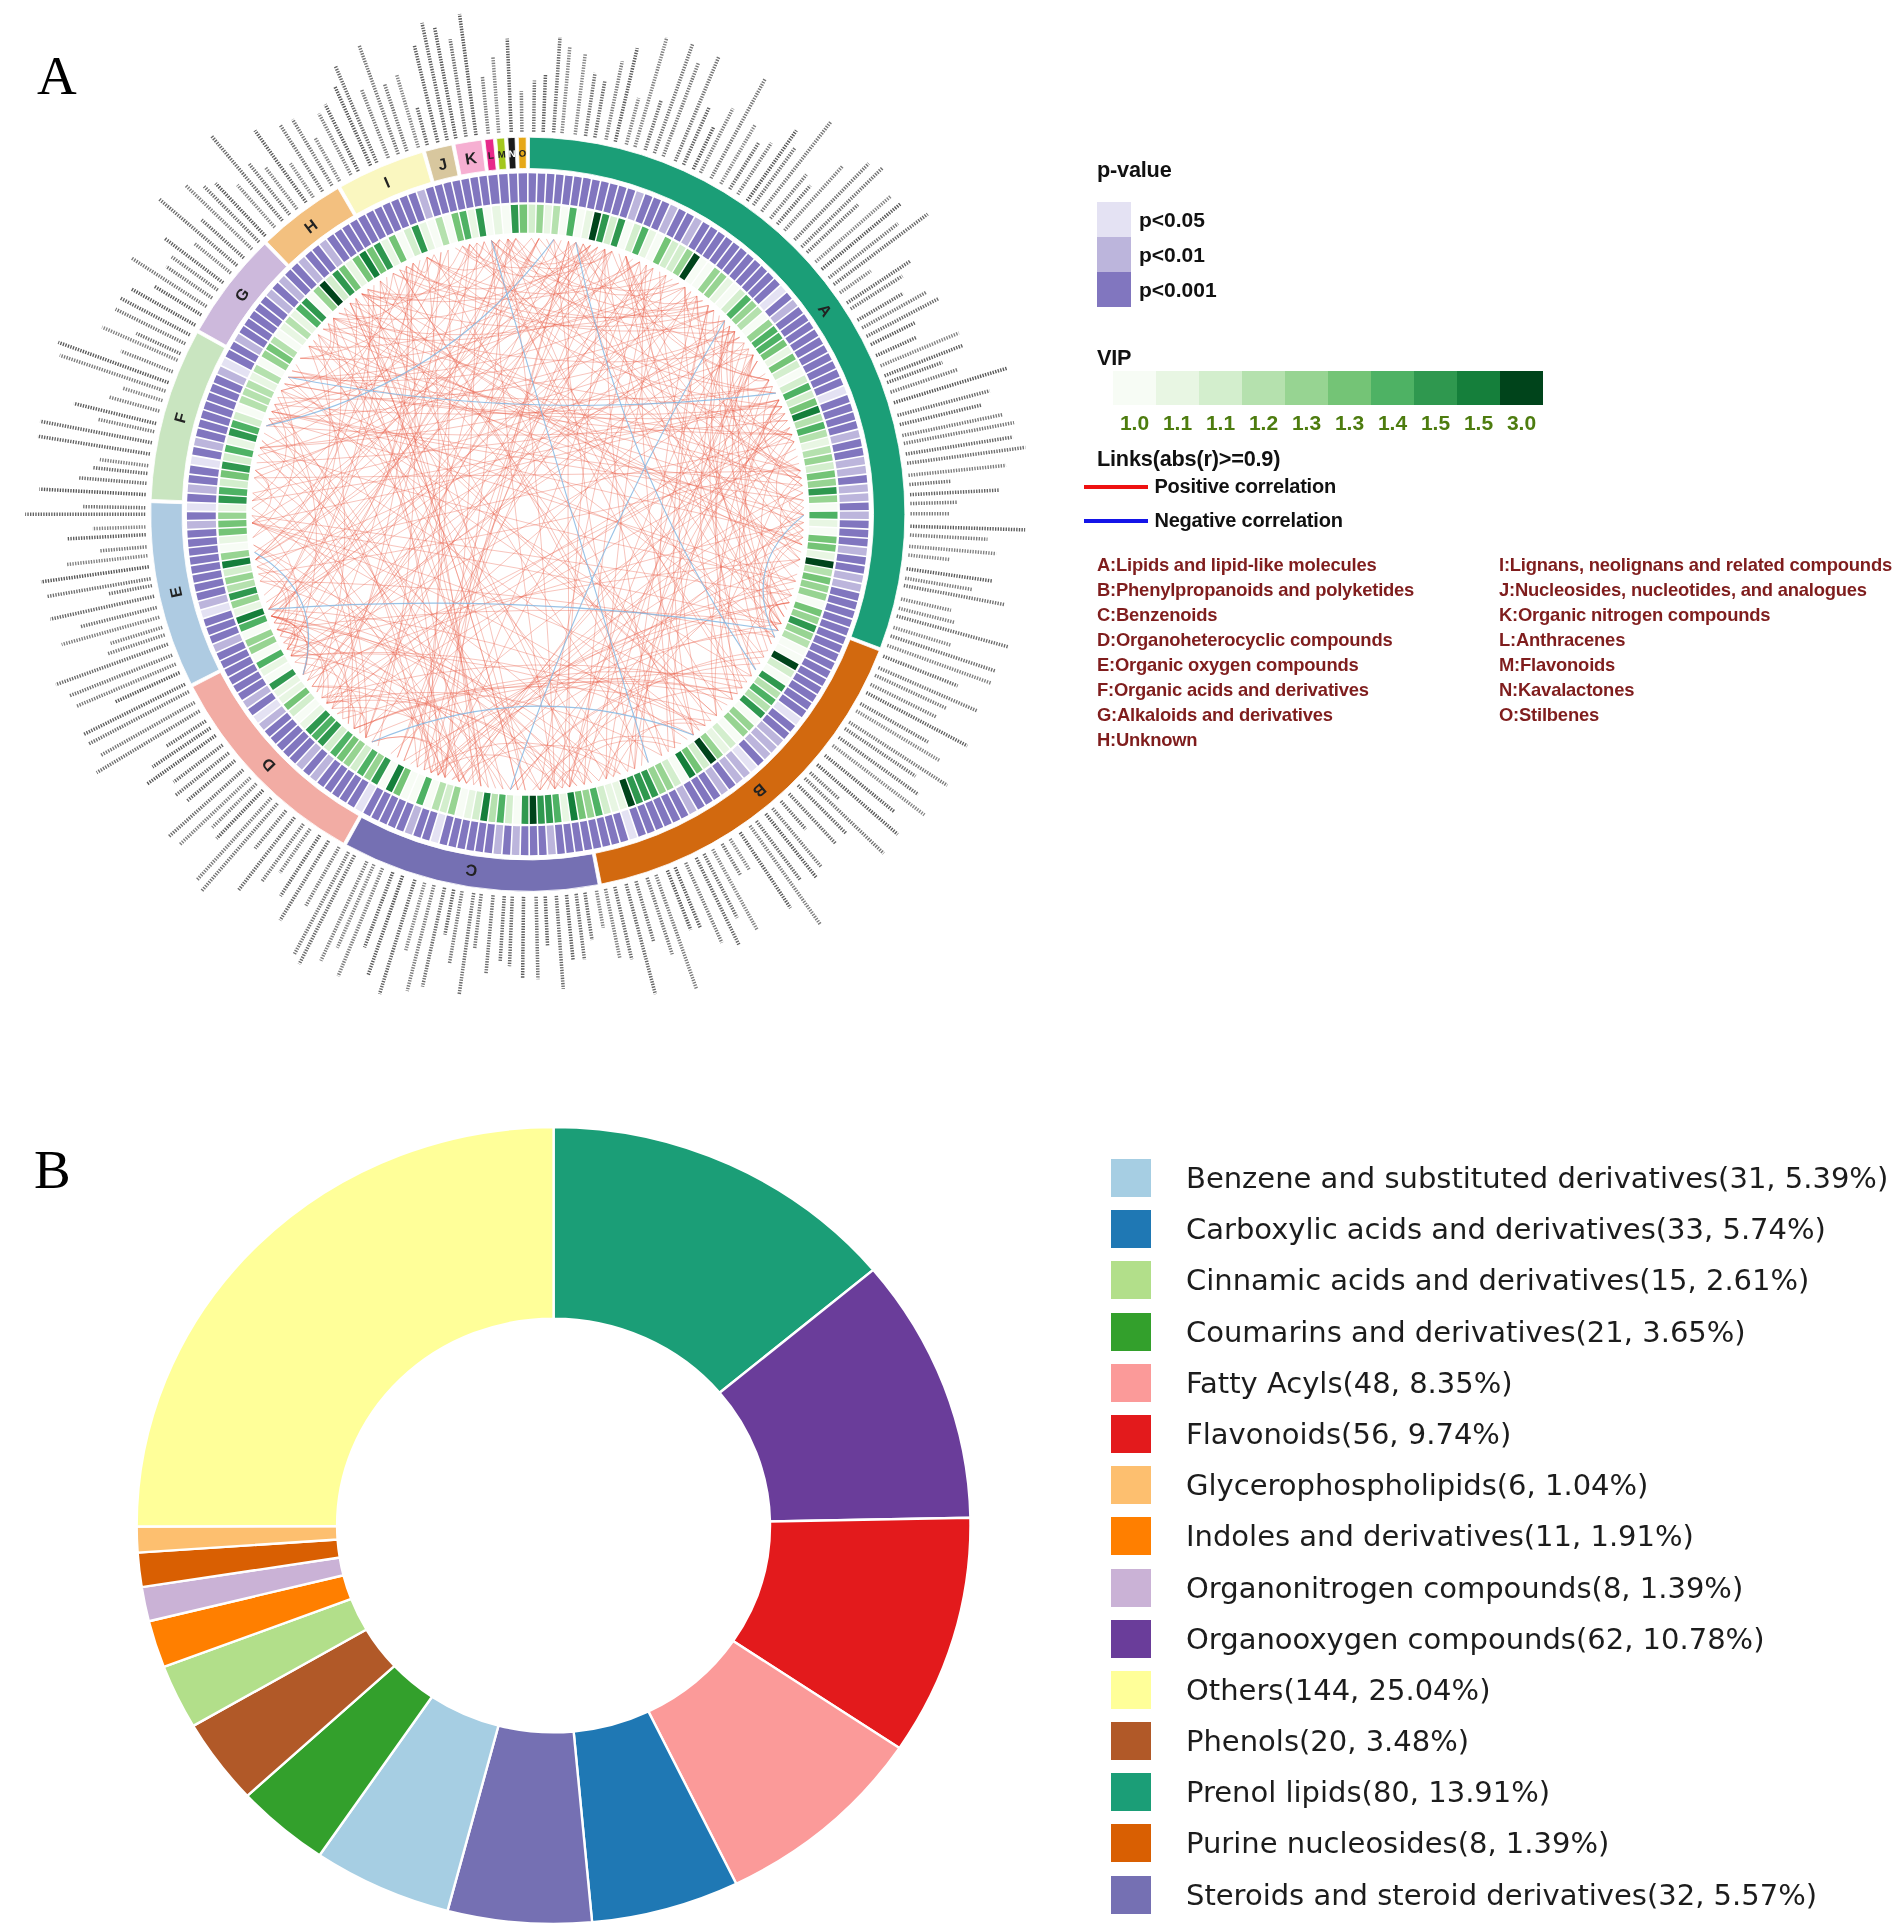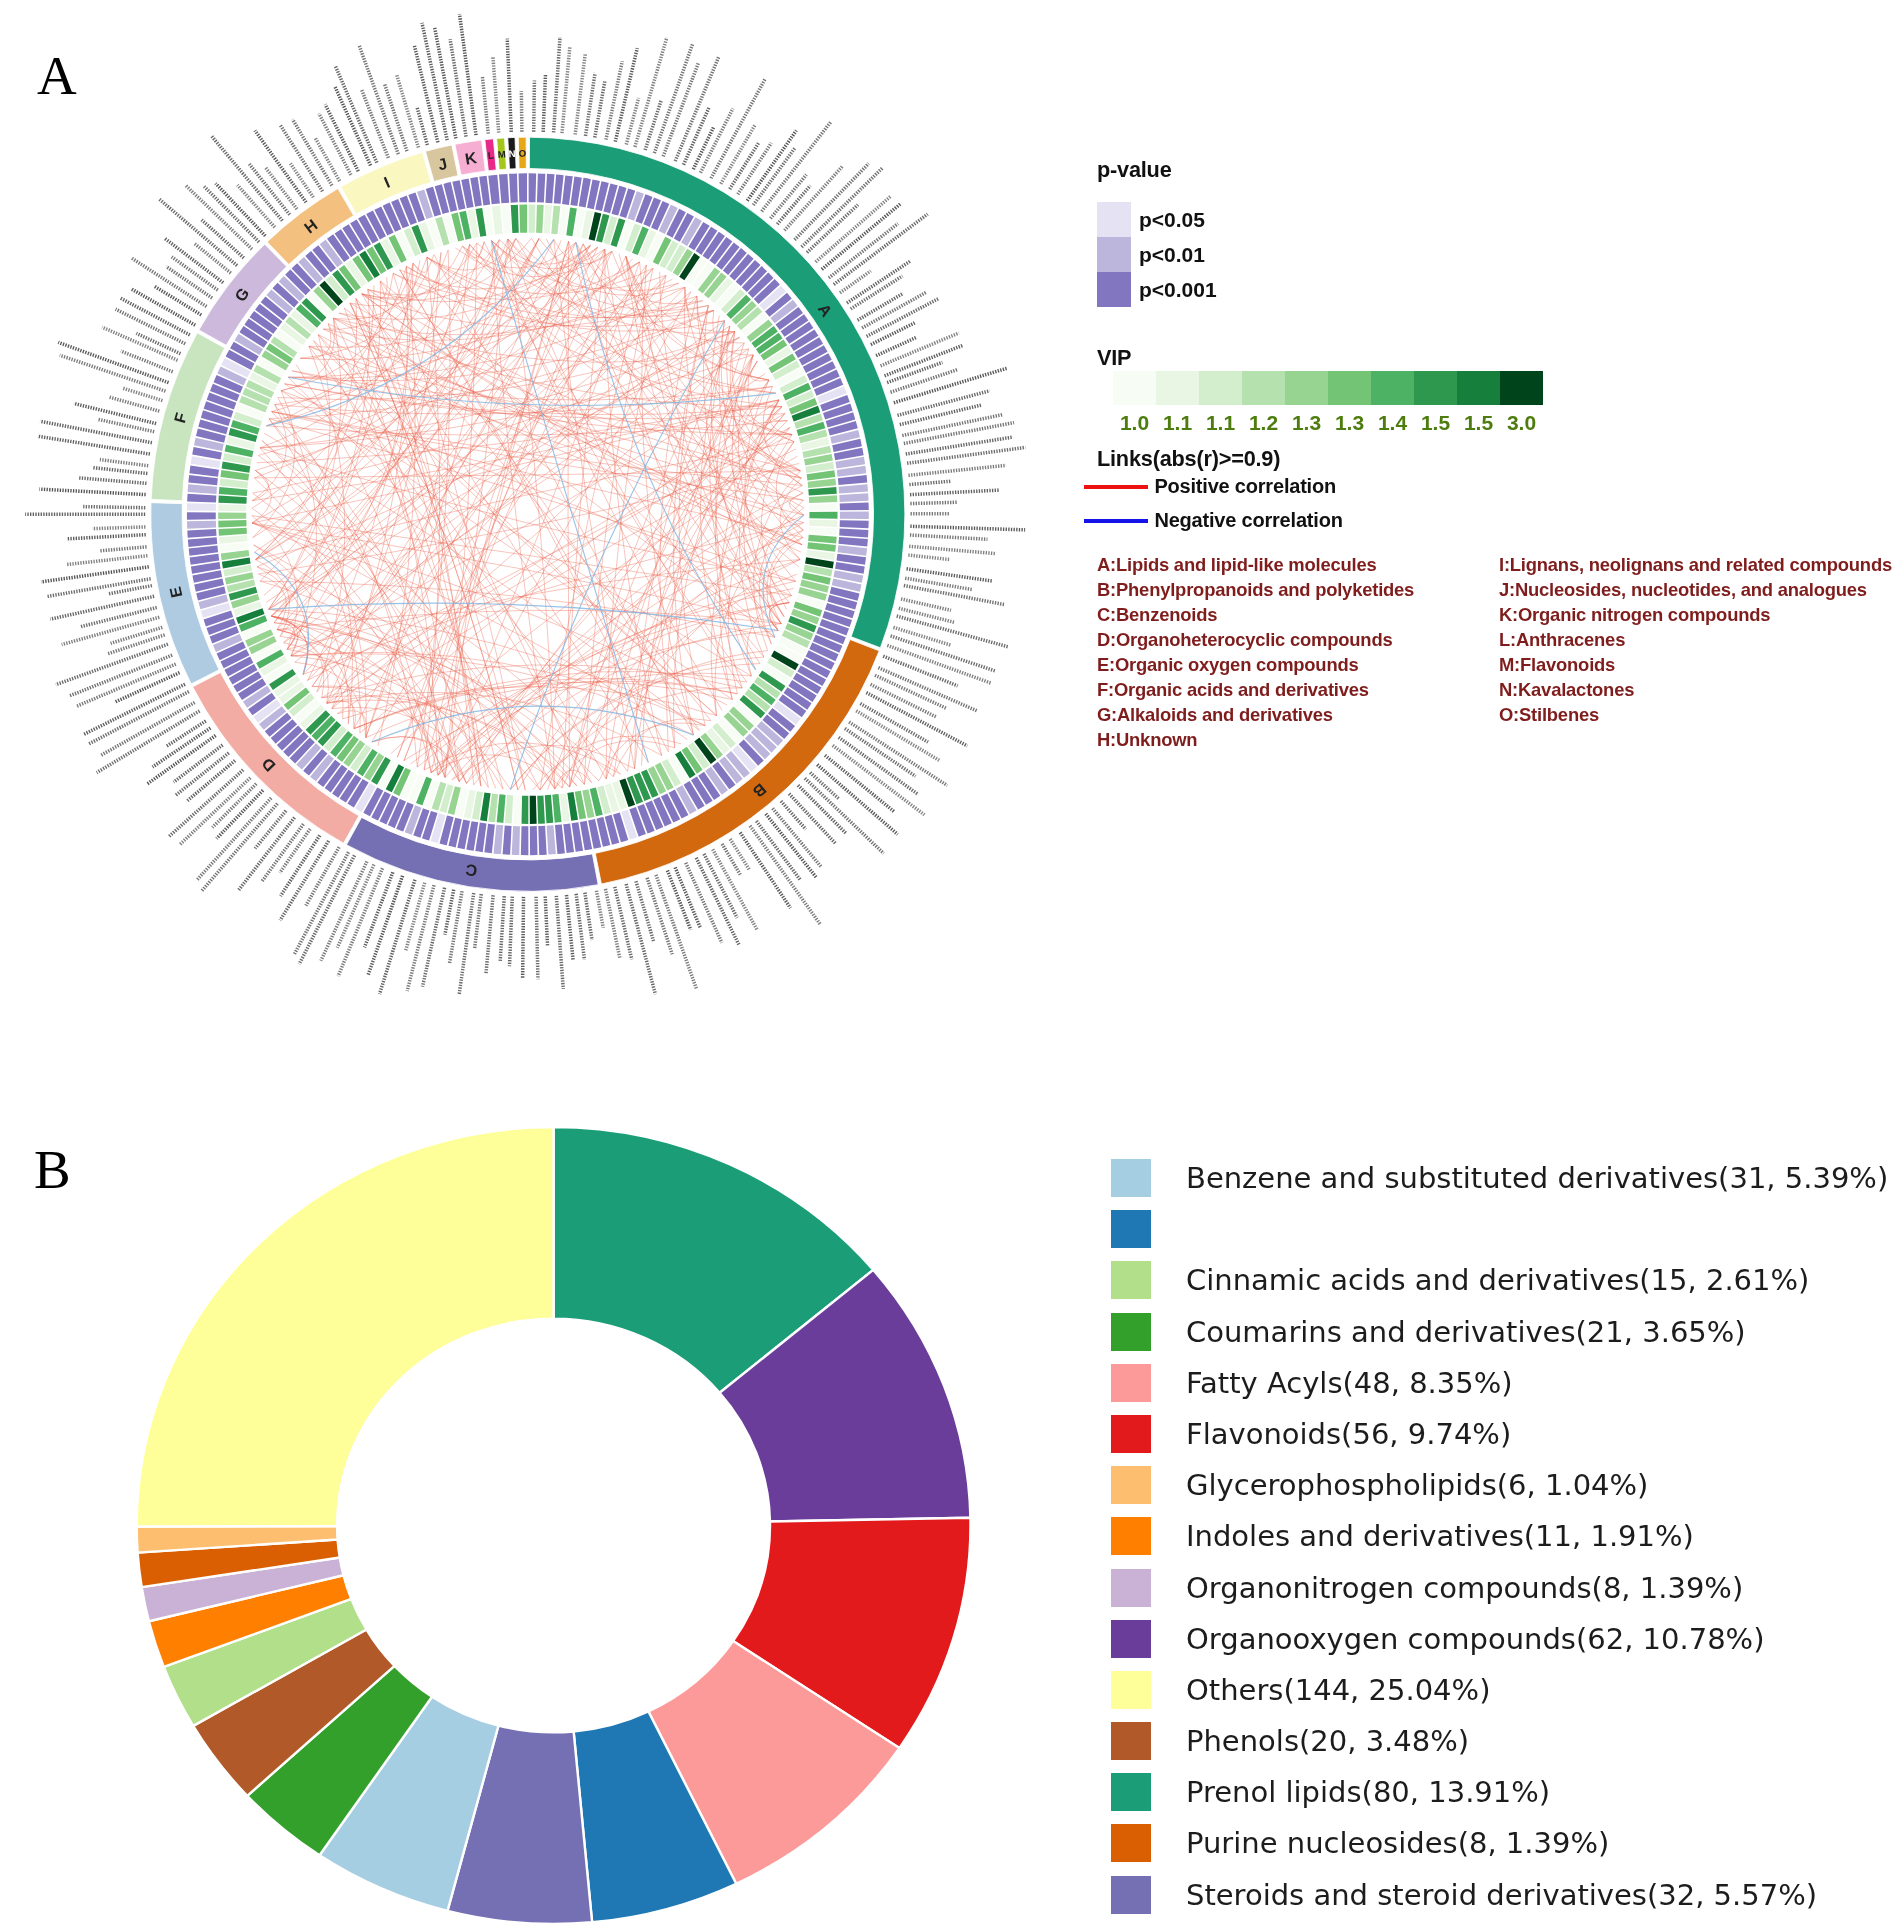--- a/index.html
+++ b/index.html
@@ -1259,20 +1259,21 @@
     <path d="M170 523.3A520 497 0 0 1 690 25L690 264A270 258 0 0 0 420 522.7Z" fill="#FFFF99" stroke="#ffffff" stroke-width="3" stroke-linejoin="round"></path>
   </svg>
 
 <div id="legend-b">
     <div class="lgB-row">
       <div class="lgB-swatch" style="background: rgb(166, 206, 227);"></div>
       <div class="lgB-label">Benzene and substituted derivatives(31, 5.39%)</div>
     </div>
     <div class="lgB-row">
       <div class="lgB-swatch" style="background: rgb(31, 120, 180);"></div>
+      <div class="lgB-label">Carboxylic acids and derivatives(33, 5.74%)</div>
     </div>
     <div class="lgB-row">
       <div class="lgB-swatch" style="background: rgb(178, 223, 138);"></div>
       <div class="lgB-label">Cinnamic acids and derivatives(15, 2.61%)</div>
     </div>
     <div class="lgB-row">
       <div class="lgB-swatch" style="background: rgb(51, 160, 44);"></div>
       <div class="lgB-label">Coumarins and derivatives(21, 3.65%)</div>
     </div>
     <div class="lgB-row">

